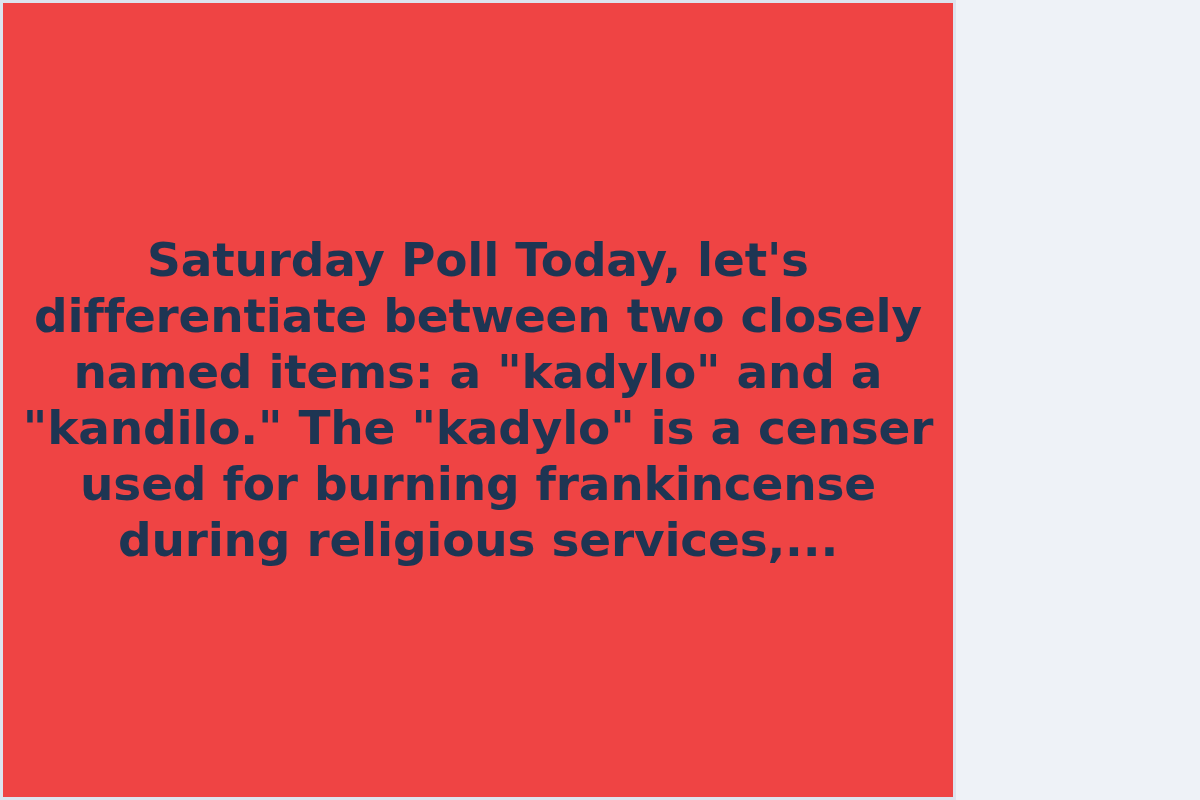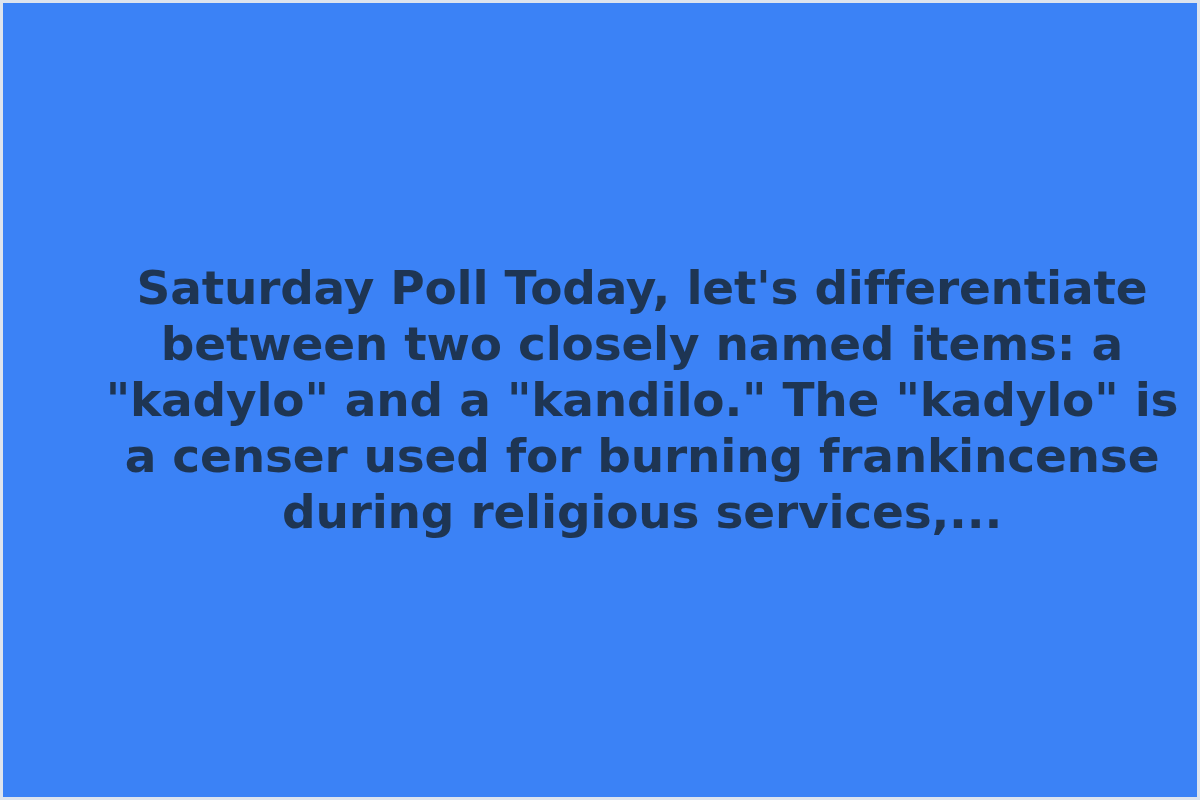--- a/index.html
+++ b/index.html
@@ -9,23 +9,23 @@
   body {
     width: 1200px;
     height: 800px;
     background: #eef2f7;
     font-family: "DejaVu Sans", sans-serif;
     overflow: hidden;
   }
   .card {
     position: relative;
     box-sizing: border-box;
-    width: 1200px;
+    width: 956px;
     height: 800px;
-    background: #3b82f6;
+    background: #ef4444;
     border: 3px solid #dde4ee;
     display: flex;
     align-items: center;
     justify-content: flex-end;
   }
   .text-block {
     width: 1110px;
     text-align: center;
     color: #1e3553;
     font-family: "DejaVu Sans", sans-serif;

